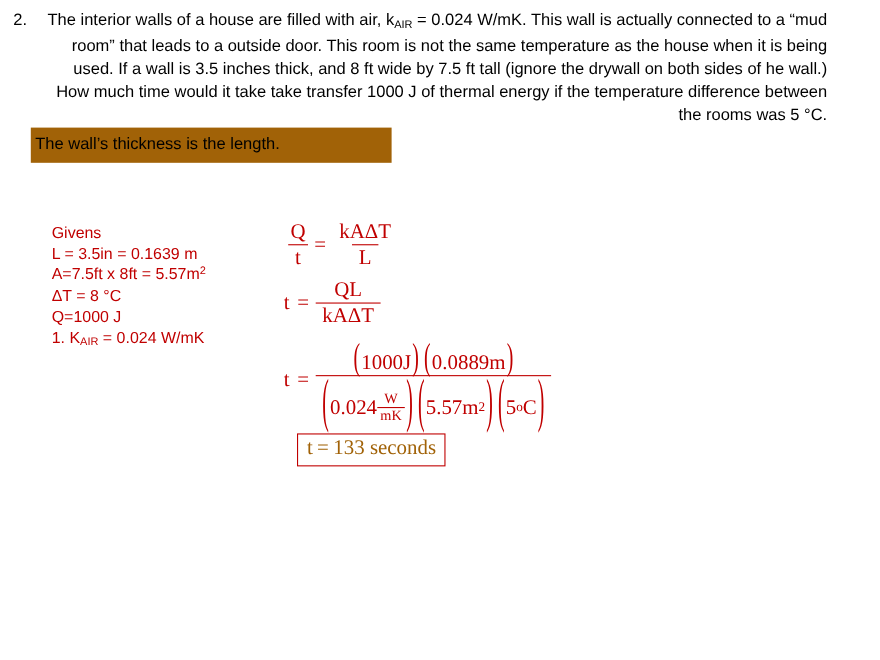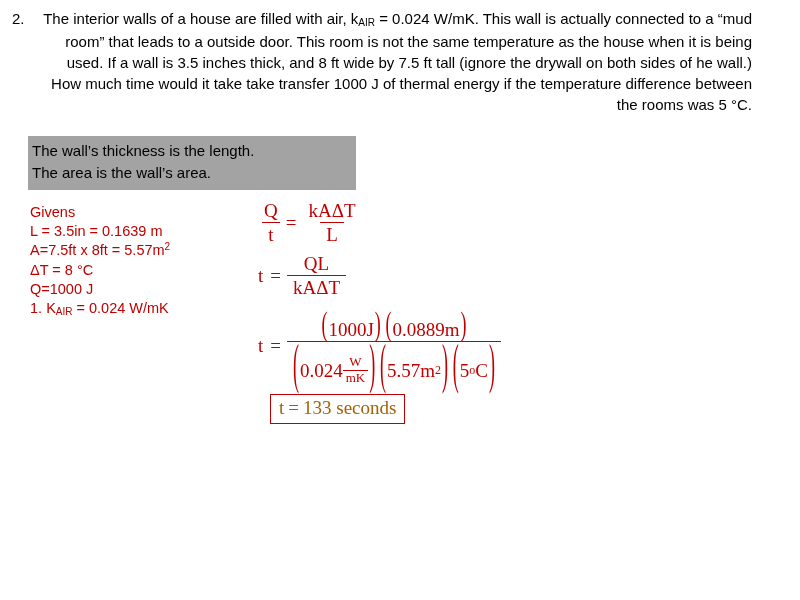--- a/index.html
+++ b/index.html
@@ -42,37 +42,37 @@
     font-size: 10px;
     vertical-align: baseline;
     position: relative;
     bottom: -2px;
   }
 
   
   .highlight-box {
     position: absolute;
     left: 28px;
-    top: 136px;
+    top: 116px;
     width: 328px;
-    background: #a3a3a3;
+    background: #a16207;
     padding: 4px 4px 6px 4px;
     box-sizing: border-box;
   }
   .highlight-line {
     font-size: 15px;
     line-height: 22px;
     color: #000;
     white-space: nowrap;
   }
 
   
   .givens {
     position: absolute;
-    left: 30px;
+    left: 47px;
     top: 203px;
     color: #c00000;
     font-size: 14.5px;
     line-height: 19px;
   }
   .givens div { white-space: nowrap; }
   .givens sub {
     font-size: 10px;
     vertical-align: baseline;
     position: relative;
@@ -189,21 +189,20 @@
 
 <div class="problem">
   <div class="problem-number">2.</div>
   <div class="problem-text">
     <span>The interior walls of a house are filled with air, k</span><sub>AIR</sub><span> = 0.024 W/mK. This wall is actually connected to a “mud room” that leads to a outside door. This room is not the same temperature as the house when it is being used.  If a wall is 3.5 inches thick, and 8 ft wide by 7.5 ft tall (ignore the drywall on both sides of he wall.) How much time would it take take transfer 1000 J of thermal energy if the temperature difference between the rooms was 5 °C.</span>
   </div>
 </div>
 
 <div class="highlight-box">
   <div class="highlight-line">The wall’s thickness is the length.</div>
-  <div class="highlight-line">The area is the wall’s area.</div>
 </div>
 
 <div class="givens">
   <div>Givens</div>
   <div>L = 3.5in = 0.1639 m</div>
   <div><span>A=7.5ft x 8ft = 5.57m</span><sup>2</sup></div>
   <div>ΔT = 8 °C</div>
   <div>Q=1000 J</div>
   <div>
     <span>1.</span>

